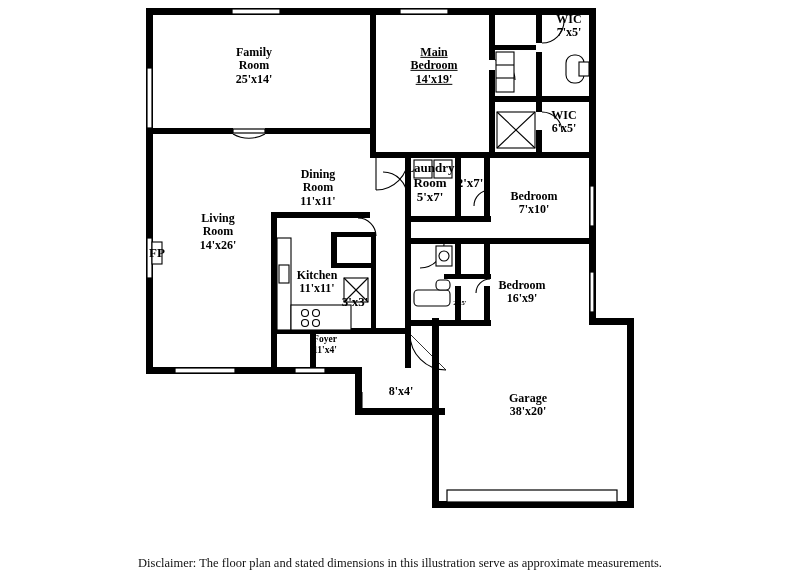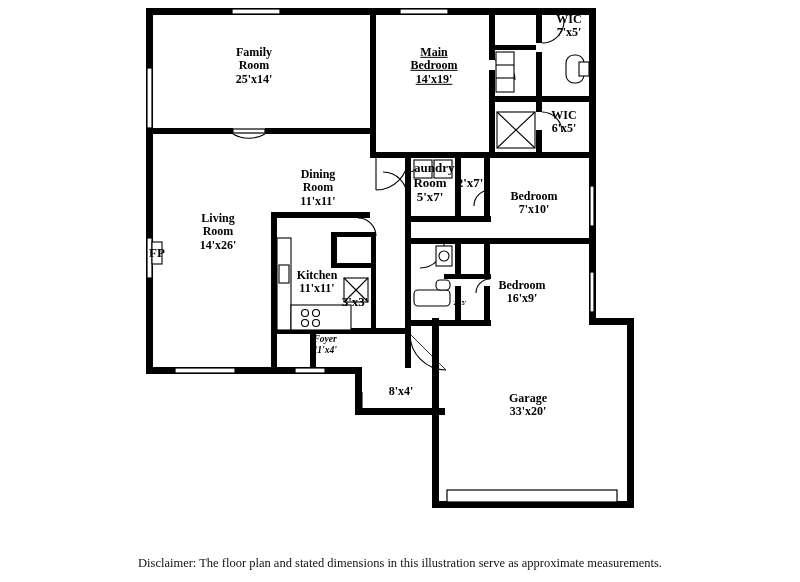--- a/index.html
+++ b/index.html
@@ -273,30 +273,30 @@
       <span class="nm">Kitchen</span>
       <span class="dm">11'x11'</span>
     </div>
     <div class="room-label sz-md" style="left: 522px; top: 292px;">
       <span class="nm">Bedroom</span>
       <span class="dm">16'x9'</span>
     </div>
     <div class="room-label sz-xxs" style="left: 460px; top: 303px;">
       <span class="dm">2'x5'</span>
     </div>
-    <div class="room-label sz-sm" style="left: 325px; top: 345px; font-style: italic;">
+    <div class="room-label sz-sm" style="left: 325px; top: 345px;">
       <span class="nm">Foyer</span>
       <span class="dm">11'x4'</span>
     </div>
     <div class="room-label sz-md" style="left: 401px; top: 392px;">
       <span class="dm">8'x4'</span>
     </div>
     <div class="room-label sz-lg" style="left: 528px; top: 405px;">
       <span class="nm">Garage</span>
-      <span class="dm">33'x20'</span>
+      <span class="dm">38'x20'</span>
     </div>
   </div>
 
 <div class="fp-label" id="fp-label" style="left: 157px; top: 253px;">FP</div>
 
 <div id="disclaimer">
   <div>Disclaimer: The floor plan and stated dimensions in this illustration serve as approximate measurements.</div>
 </div>
 
 </body></html>

